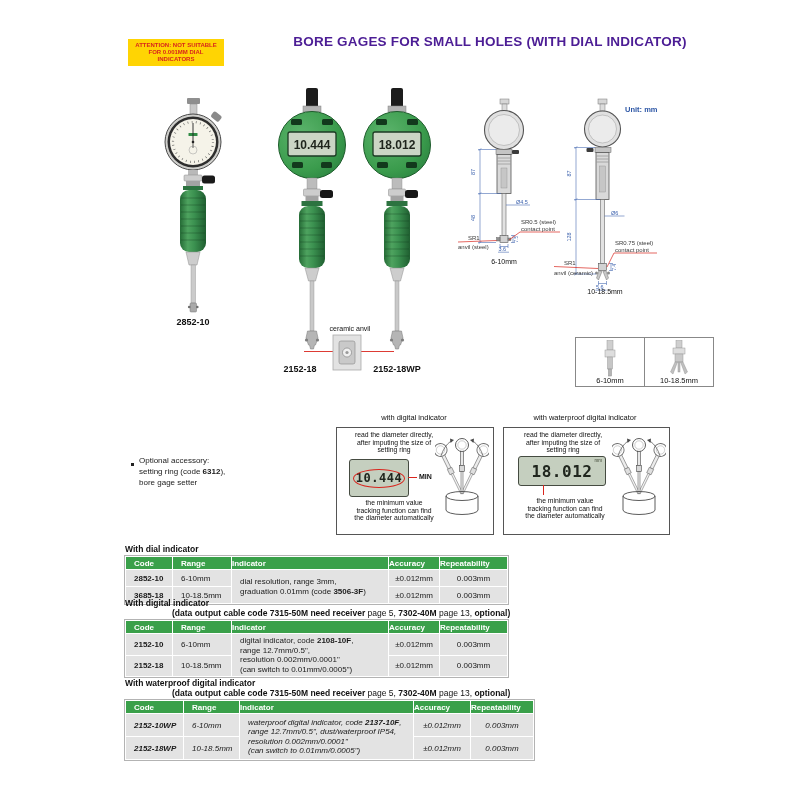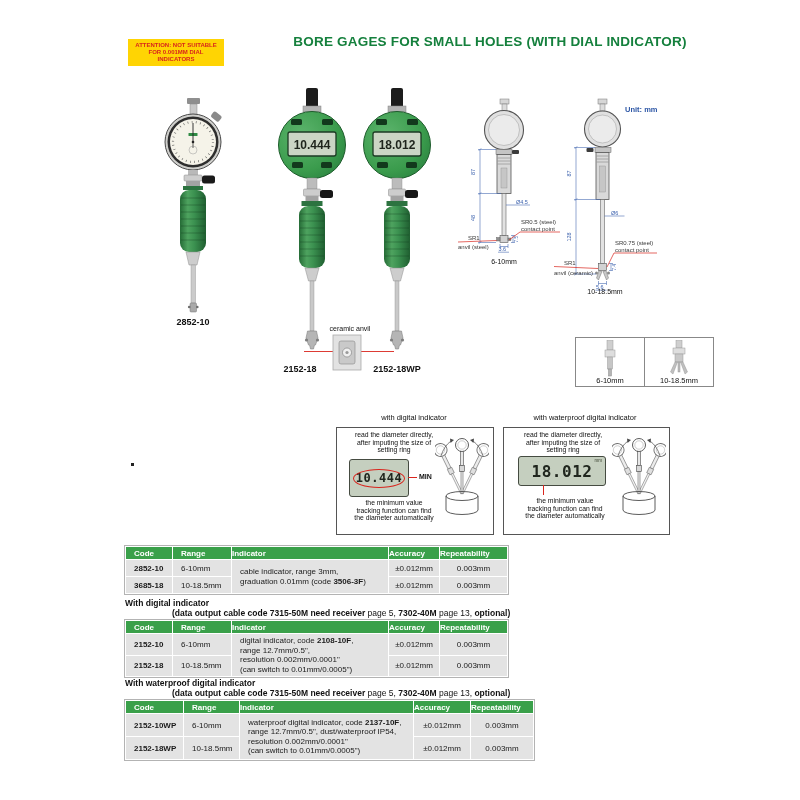--- a/index.html
+++ b/index.html
@@ -2,21 +2,21 @@
 <html><head>
 <meta charset="utf-8">
 <style>
   html,body{margin:0;padding:0;background:#fff;}
   .page{position:relative;width:800px;height:800px;background:#ffffff;
         font-family:"Liberation Sans",sans-serif;color:#1a1a1a;overflow:hidden;}
   .abs{position:absolute;}
 
   .warning{background:#ffd403;color:#d8261c;font-weight:bold;font-size:6px;line-height:7px;
            text-align:center;padding:3px 2px;width:92px;}
-  .title{font-size:13.5px;font-weight:bold;color:#15803d;text-align:center;letter-spacing:.2px;}
+  .title{font-size:13.5px;font-weight:bold;color:#4c1d95;text-align:center;letter-spacing:.2px;}
   .unit-note{font-size:7.5px;font-weight:bold;color:#2b55a5;}
 
   .prod-label{font-weight:bold;font-size:9px;text-align:center;color:#111;}
 
   .thumbs{display:flex;border:1px solid #888;background:#fff;}
   .thumb{width:68px;height:48px;position:relative;}
   .thumb+.thumb{border-left:1px solid #888;}
   .thumb svg{position:absolute;left:50%;top:2px;transform:translateX(-50%);}
   .thumb .lbl{position:absolute;bottom:1px;left:0;right:0;text-align:center;font-size:7.5px;color:#111;}
 
@@ -39,21 +39,21 @@
   .tbl-sub{font-size:8.5px;line-height:10px;color:#111;padding-left:47px;}
   table.spec{border-collapse:collapse;table-layout:fixed;margin-top:2px;outline:1px solid #b3b3b3;}
   .spec th{background:#3aa04a;color:#fff;font-size:8px;font-weight:bold;height:12px;
            border:1px solid #fff;padding:0 0 0 8px;text-align:left;}
   .spec th.ctr{text-align:left;padding:0;}
   .spec td{background:#e3e3e3;font-size:8px;color:#1a1a1a;border:1px solid #fff;
            padding:0 0 0 8px;vertical-align:middle;}
   .spec td.ctr{text-align:center;padding:0;}
   .spec td.code{font-weight:bold;}
   .spec td.ind{padding:2px 4px 2px 8px;line-height:9.5px;}
-  .t1 tbody tr{height:17px;} .t2 tbody tr{height:21px;} .t3 tbody tr{height:23px;}
+  .t1 tbody tr{height:17px;} .t2 tbody tr{height:21px;} .t3 tbody tr{height:23px;font-style:italic;}
 
   svg text{font-family:"Liberation Sans",sans-serif;}
 </style>
 </head>
 <body>
 
 <div class="page">
 
   <svg width="0" height="0" style="position:absolute" aria-hidden="true">
     <defs>
@@ -274,20 +274,25 @@
         <rect x="11" y="14" width="8" height="8" fill="#c9c9c9" stroke="#9a9a9a" stroke-width="0.5"></rect>
         <rect x="14" y="22" width="2" height="10" fill="#bdbdbd" stroke="#8a8a8a" stroke-width="0.4"></rect>
         <polygon points="11,22 13.5,22 9,34 6.5,32" fill="#c0c0c0" stroke="#8a8a8a" stroke-width="0.4"></polygon>
         <polygon points="16.5,22 19,22 23.5,32 21,34" fill="#c0c0c0" stroke="#8a8a8a" stroke-width="0.4"></polygon>
       </svg>
       <div class="lbl">10-18.5mm</div>
     </div>
   </div>
 
   <div class="abs bullet" style="left:131px;top:463px;"></div>
+  <div class="abs opt-text" style="left:139px;top:455px;">
+    <div>Optional accessory:</div>
+    <div>setting ring (code <b>6312</b>),</div>
+    <div>bore gage setter</div>
+  </div>
 
   <div class="abs info-title" style="left:336px;top:413px;width:156px;">with digital indicator</div>
   <div class="info-box" style="left:336px;top:427px;width:156px;height:106px;">
     <div class="read-text" style="left:2px;top:3px;width:110px;">
       <div>read the diameter directly,</div>
       <div>after imputing the size of</div>
       <div>setting ring</div>
     </div>
     <div class="lcd" style="left:12px;top:31px;width:58px;height:36px;">
       <span class="digits" style="font-size:12px;">10.444</span>
@@ -355,20 +360,21 @@
       <ellipse cx="27" cy="64" rx="16" ry="4.5" fill="none" stroke="#4a4a4a" stroke-width="0.9"></ellipse>
       <path d="M11,64 v14 a16,4.5 0 0 0 32,0 v-14" fill="none" stroke="#4a4a4a" stroke-width="0.9"></path>
       <path d="M6,24 Q9,14 16,9" fill="none" stroke="#4a4a4a" stroke-width="0.7"></path>
       <polygon points="15,6.5 19,8 15.5,11" fill="#4a4a4a"></polygon>
       <path d="M48,24 Q45,14 38,9" fill="none" stroke="#4a4a4a" stroke-width="0.7"></path>
       <polygon points="39,6.5 35,8 38.5,11" fill="#4a4a4a"></polygon>
     </svg>
   </div>
 
   <div class="tbl-block" style="left:125px;top:544px;">
+    <div class="tbl-title">With dial indicator</div>
     <table class="spec t1" style="width:382px;">
       <colgroup>
           <col style="width:47px">
           <col style="width:59px">
           <col style="width:157px">
           <col style="width:51px">
           <col style="width:68px">
         </colgroup>
       <thead>
           <tr>
@@ -377,21 +383,21 @@
         <th class="ctr">Indicator</th>
         <th class="ctr">Accuracy</th>
         <th class="ctr">Repeatability</th>
       </tr>
         </thead>
       <tbody>
         <tr>
           <td class="code">2852-10</td>
           <td>6-10mm</td>
           <td class="ind" rowspan="2">
-            <div>cable indicator, range 3mm,</div>
+            <div>dial resolution, range 3mm,</div>
             <div>graduation 0.01mm (code <b>3506-3F</b>)</div>
           </td>
           <td class="ctr">±0.012mm</td>
           <td class="ctr">0.003mm</td>
         </tr>
         <tr>
           <td class="code">3685-18</td>
           <td>10-18.5mm</td>
           <td class="ctr">±0.012mm</td>
           <td class="ctr">0.003mm</td>

